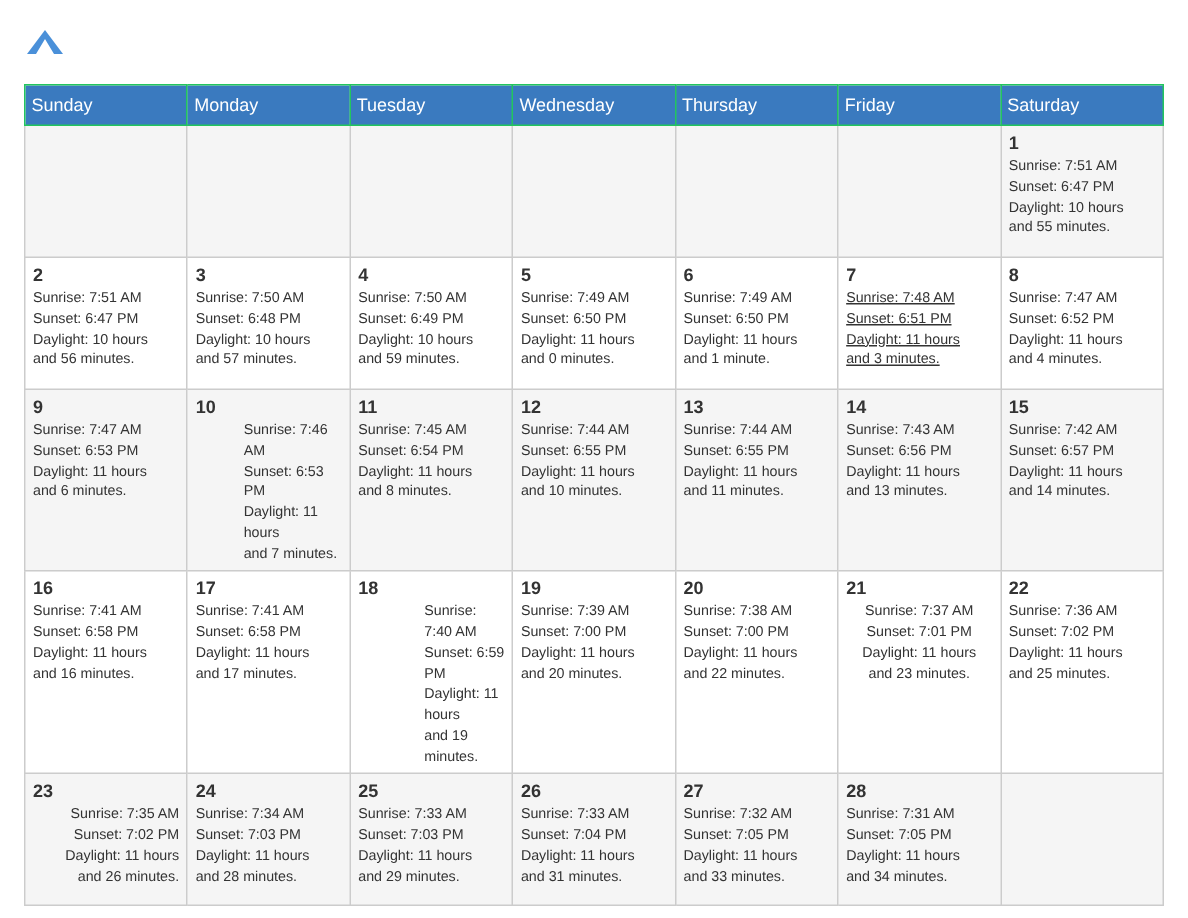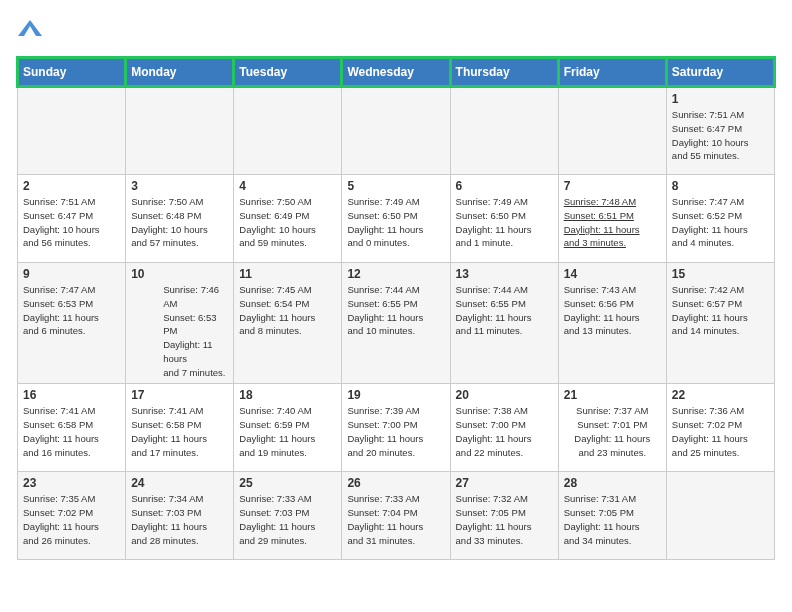--- a/index.html
+++ b/index.html
@@ -48,24 +48,24 @@
     }
     table {
       width: 100%;
       border-collapse: collapse;
       table-layout: fixed;
     }
     thead th {
       background-color: #3a7abf;
       color: white;
       font-size: 12px;
-      font-weight: bold;
+      font-weight: normal;
       padding: 6px 4px;
       text-align: left;
-      border: 3px solid #22c55e;
+      border: 1px solid #22c55e;
     }
     tbody td {
       vertical-align: top;
       border: 1px solid #ccc;
       padding: 4px 5px;
       font-size: 10px;
       color: #333;
       height: 88px;
       background: #fff;
     }
@@ -247,21 +247,21 @@
         </td>
         <td>
           <span class="day-num">17</span>
           <div class="day-info" style="white-space: pre-line;">Sunrise: 7:41 AM
 Sunset: 6:58 PM
 Daylight: 11 hours
 and 17 minutes.</div>
         </td>
         <td>
           <span class="day-num">18</span>
-          <div class="day-info" style="white-space: pre-line;">Sunrise: 7:40 AM
+          <div class="day-info" style="white-space: pre-line; margin-left: 44px;">Sunrise: 7:40 AM
 Sunset: 6:59 PM
 Daylight: 11 hours
 and 19 minutes.</div>
         </td>
         <td>
           <span class="day-num">19</span>
           <div class="day-info" style="white-space: pre-line;">Sunrise: 7:39 AM
 Sunset: 7:00 PM
 Daylight: 11 hours
 and 20 minutes.</div>
@@ -284,21 +284,21 @@
           <span class="day-num">22</span>
           <div class="day-info" style="white-space: pre-line;">Sunrise: 7:36 AM
 Sunset: 7:02 PM
 Daylight: 11 hours
 and 25 minutes.</div>
         </td>
       </tr>
       <tr>
         <td>
           <span class="day-num">23</span>
-          <div class="day-info" style="white-space: pre-line;">Sunrise: 7:35 AM
+          <div class="day-info" style="white-space: pre-line; text-align: right;">Sunrise: 7:35 AM
 Sunset: 7:02 PM
 Daylight: 11 hours
 and 26 minutes.</div>
         </td>
         <td>
           <span class="day-num">24</span>
           <div class="day-info" style="white-space: pre-line;">Sunrise: 7:34 AM
 Sunset: 7:03 PM
 Daylight: 11 hours
 and 28 minutes.</div>

